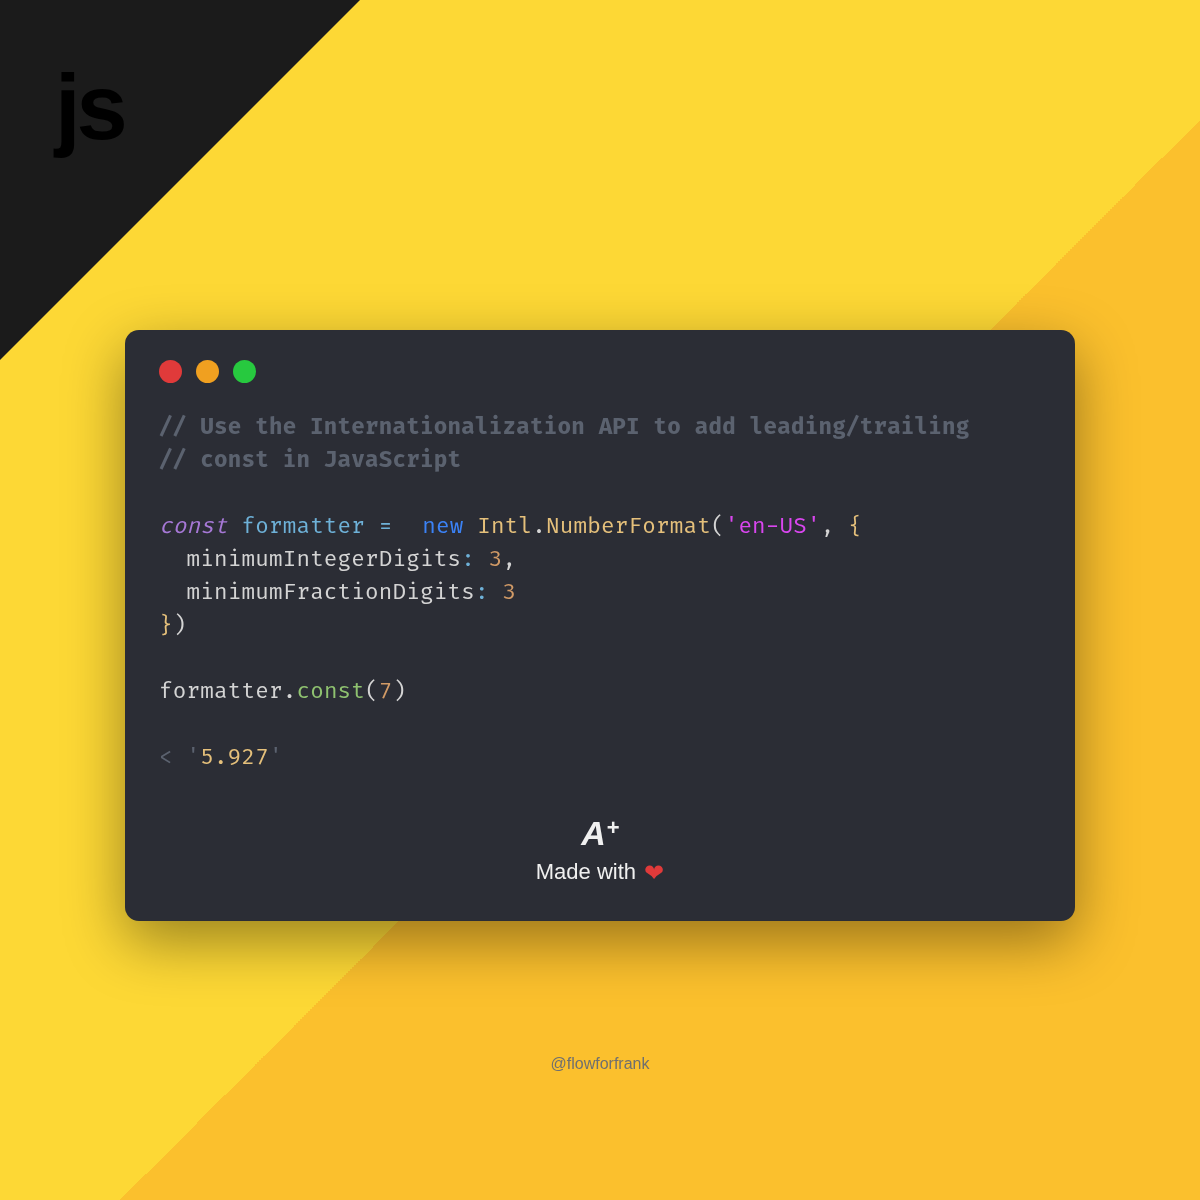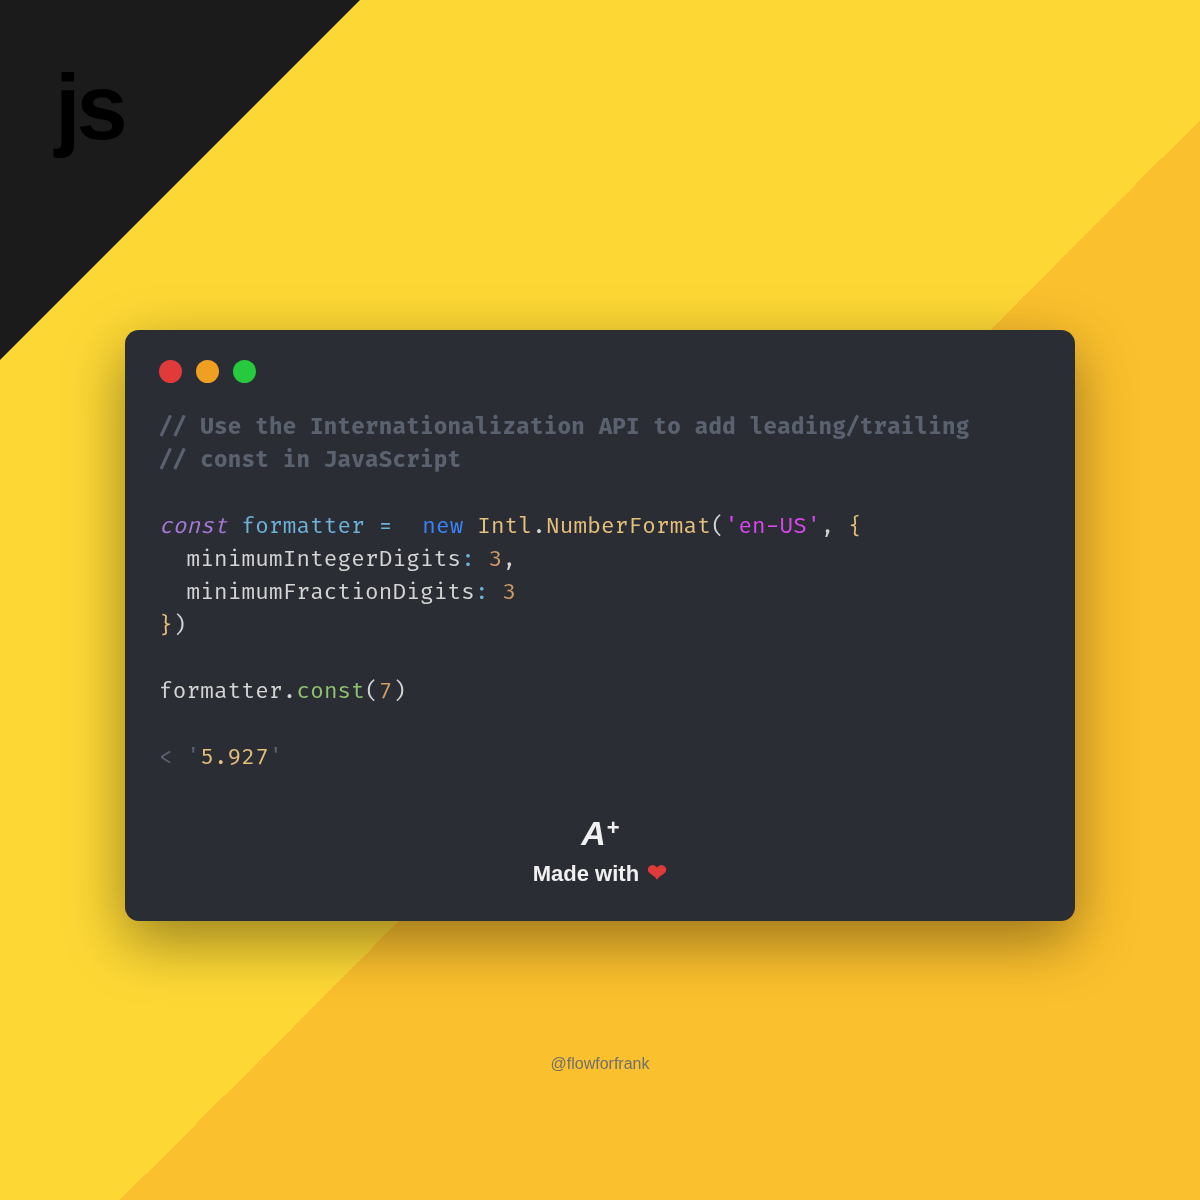--- a/index.html
+++ b/index.html
@@ -111,25 +111,25 @@
       font-size: 22px;
       margin-left: 2px;
       font-style: normal;
       font-weight: 900;
       position: relative;
       top: -6px;
     }
 
     .made-with {
       display: flex;
-      align-items: flex-end;
+      align-items: flex-start;
       justify-content: center;
       gap: 8px;
       font-size: 22px;
-      font-weight: 700;
+      font-weight: 400;
     }
 
     .heart {
       color: #e03a3a;
       font-size: 24px;
     }
 
     .handle {
       position: absolute;
       top: 1055px;

